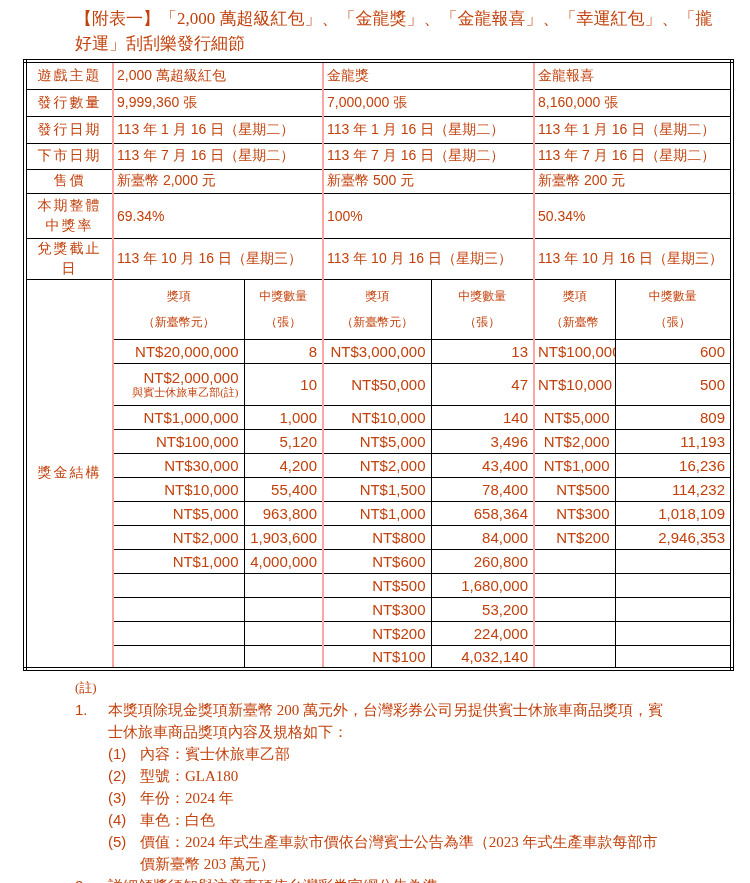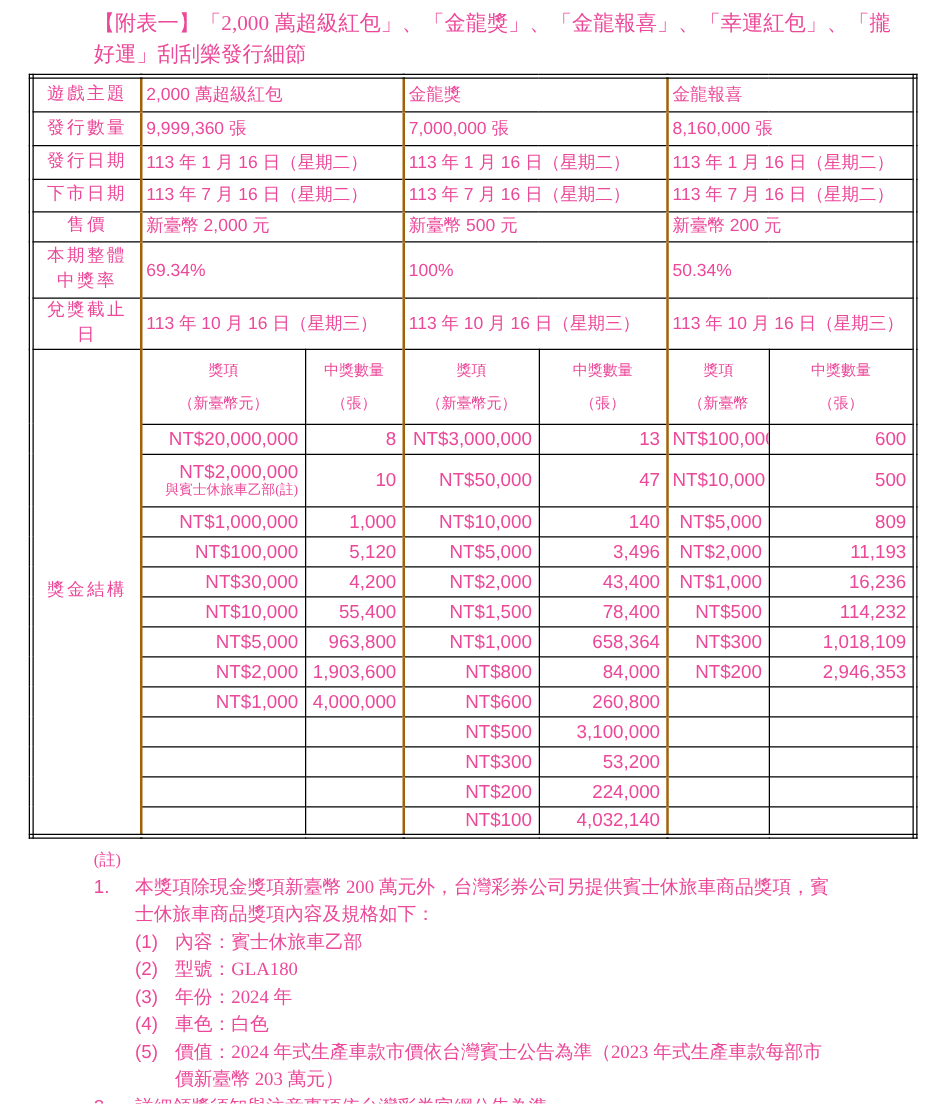--- a/index.html
+++ b/index.html
@@ -1,31 +1,31 @@
 <!DOCTYPE html>
 <html><head>
 <meta charset="utf-8">
 <style>
   html,body{margin:0;padding:0;background:#fff;}
   .page{
-    width:750px;height:883px;background:#fff;color:#ec4899;overflow:hidden;
+    width:750px;height:883px;background:#fff;color:#c2410c;overflow:hidden;
     font-family:"Liberation Sans","DejaVu Sans",sans-serif;
   }
   .doc-title{
     margin:6px 0 3px 75px;width:640px;
     font-size:17px;line-height:25px;white-space:pre-line;
     font-family:"Liberation Serif","DejaVu Serif",serif;
   }
   table.main{
     border-collapse:collapse;table-layout:fixed;
     margin-left:23px;width:707px;
     border:4px double #000;
   }
   td{border:1px solid #000;vertical-align:middle;padding:0 3px;overflow:hidden;}
-  .sepR{border-right:2px solid #a16207;}
+  .sepR{border-right:2px solid #fca5a5;}
   .lbl{
     text-align:center;font-size:14px;letter-spacing:2px;white-space:pre-line;
     font-family:"Liberation Serif","DejaVu Serif",serif;line-height:20px;
   }
   .val{font-size:14px;white-space:nowrap;}
   .hdr{
     text-align:center;font-size:12px;line-height:26px;white-space:pre-line;
     font-family:"Liberation Serif","DejaVu Serif",serif;
   }
   .num{text-align:right;font-size:15px;white-space:nowrap;padding-right:5px;}
@@ -193,21 +193,21 @@
         <td class="num sepR">4,000,000</td>
         <td class="num">NT$600</td>
         <td class="num sepR">260,800</td>
         <td class="num"></td>
         <td class="num"></td>
       </tr>
       <tr class="h24">
         <td class="num"></td>
         <td class="num sepR"></td>
         <td class="num">NT$500</td>
-        <td class="num sepR">3,100,000</td>
+        <td class="num sepR">1,680,000</td>
         <td class="num"></td>
         <td class="num"></td>
       </tr>
       <tr class="h24">
         <td class="num"></td>
         <td class="num sepR"></td>
         <td class="num">NT$300</td>
         <td class="num sepR">53,200</td>
         <td class="num"></td>
         <td class="num"></td>

